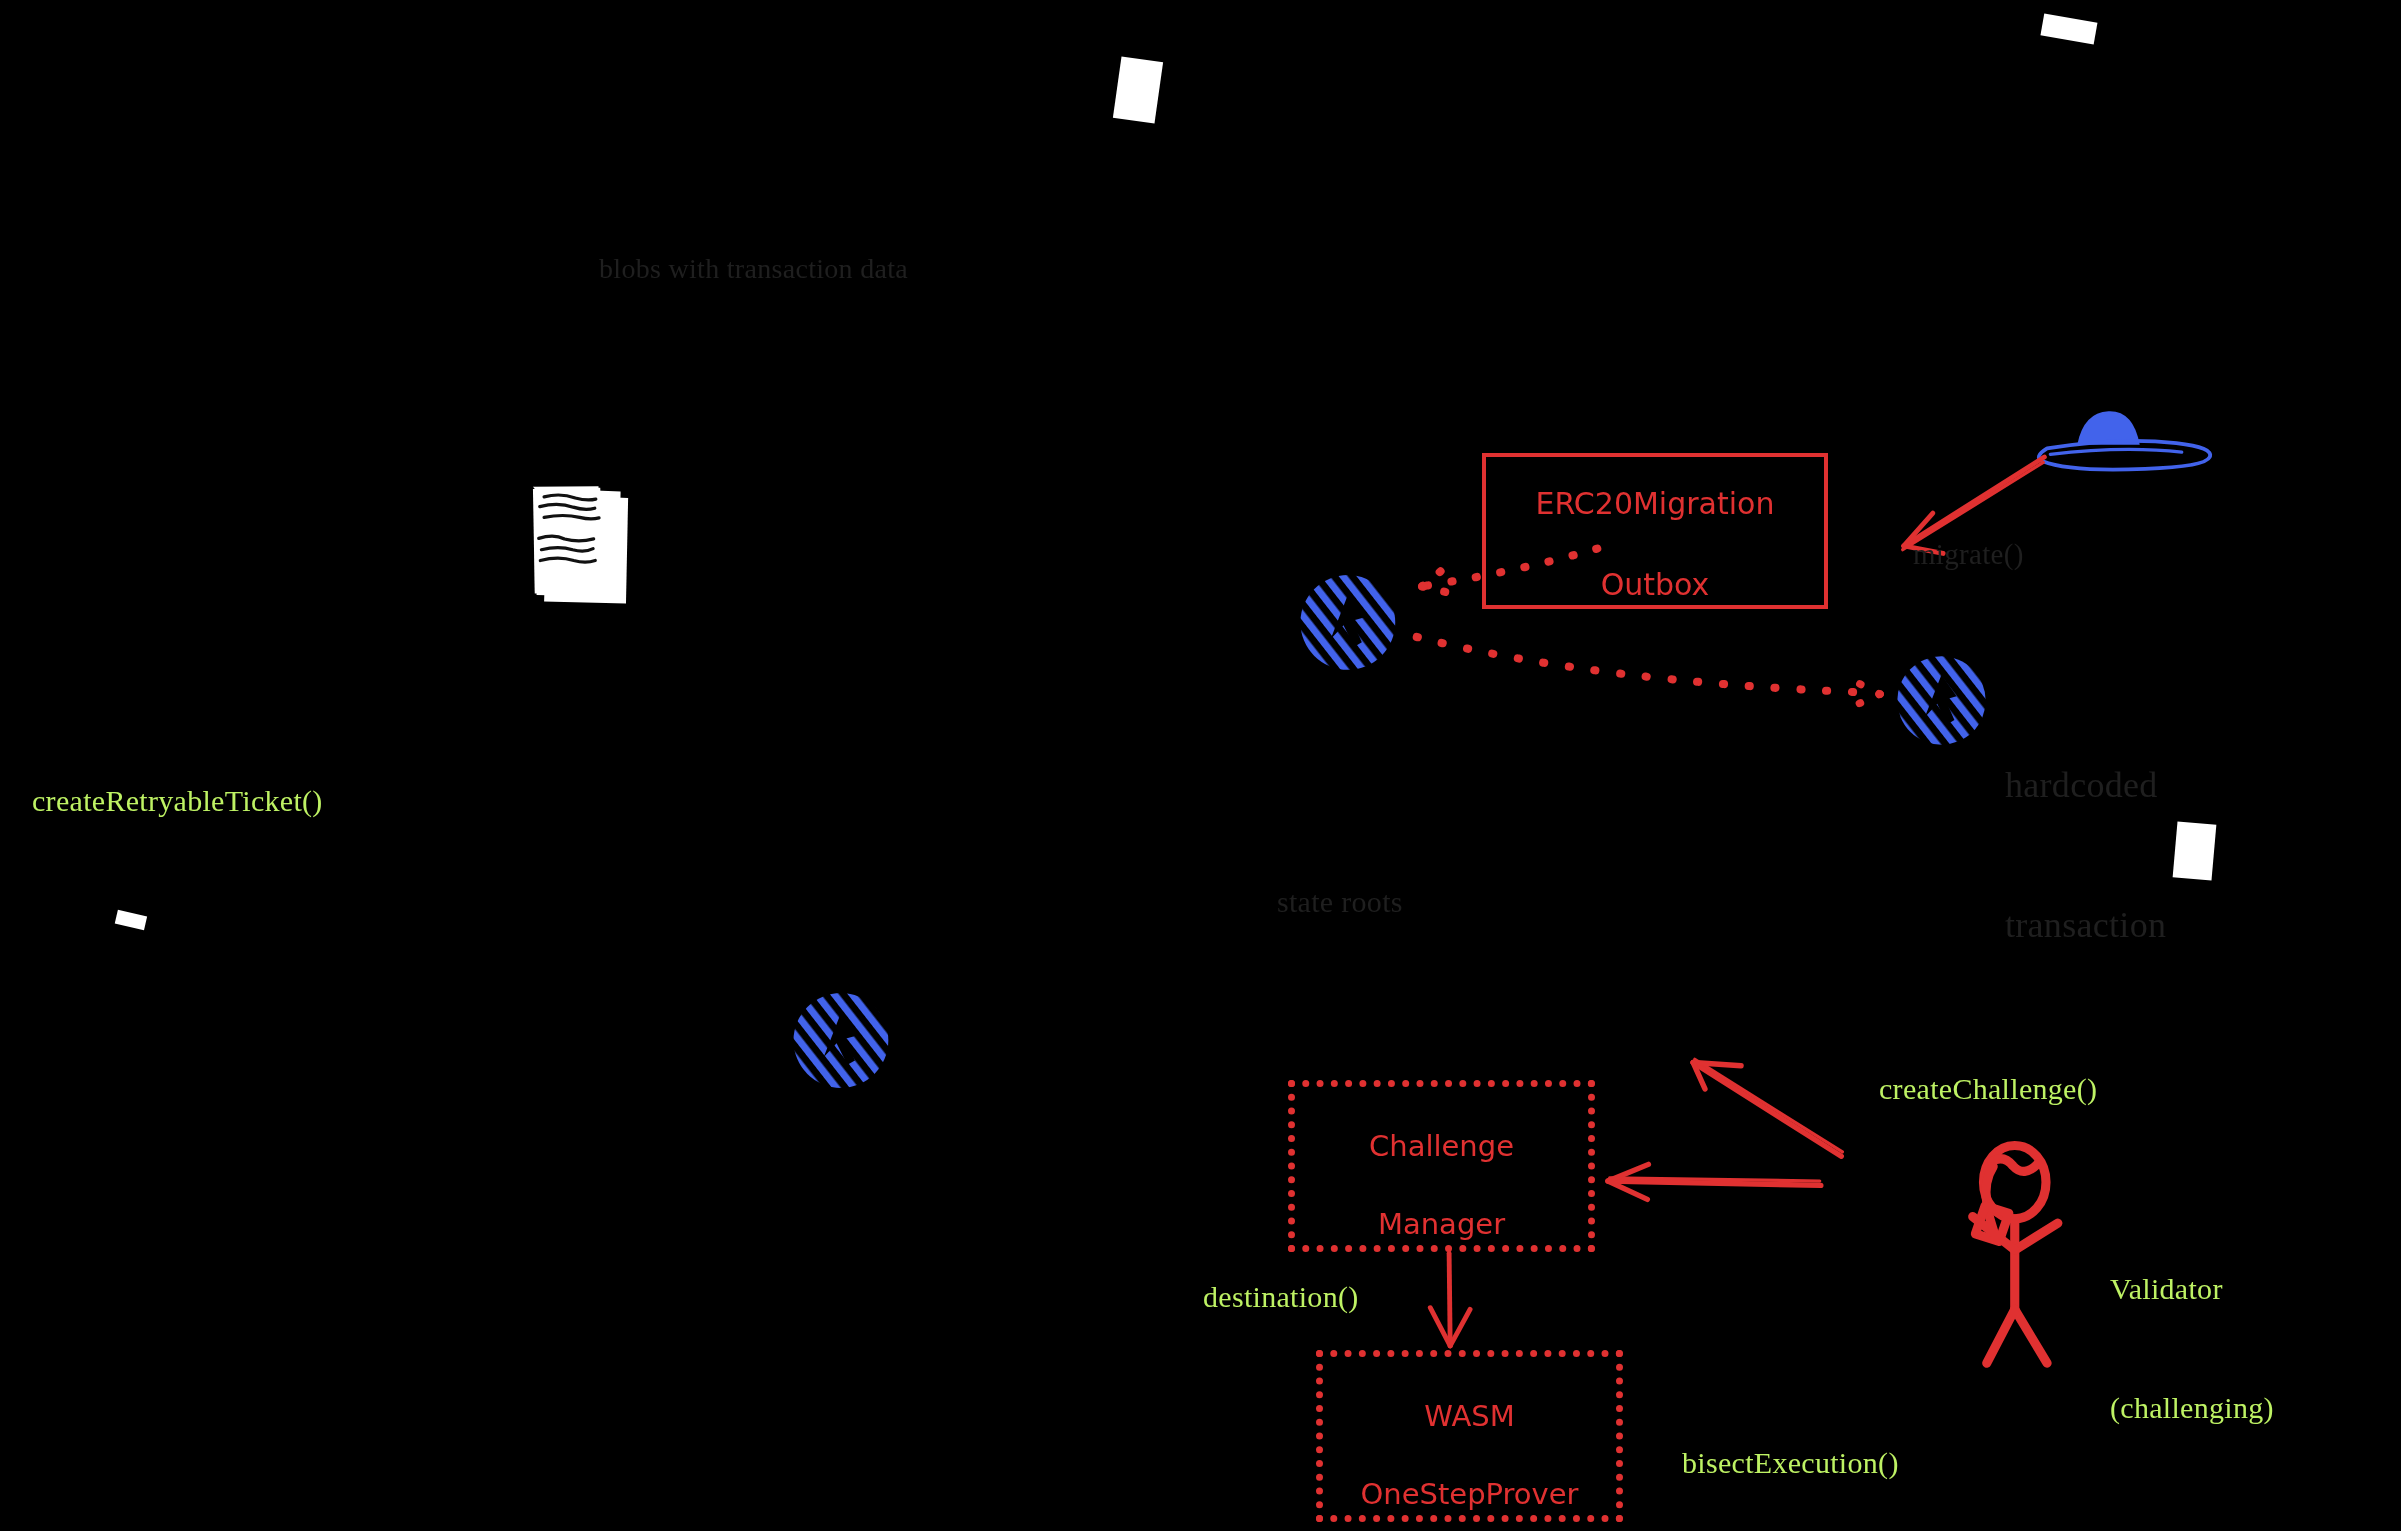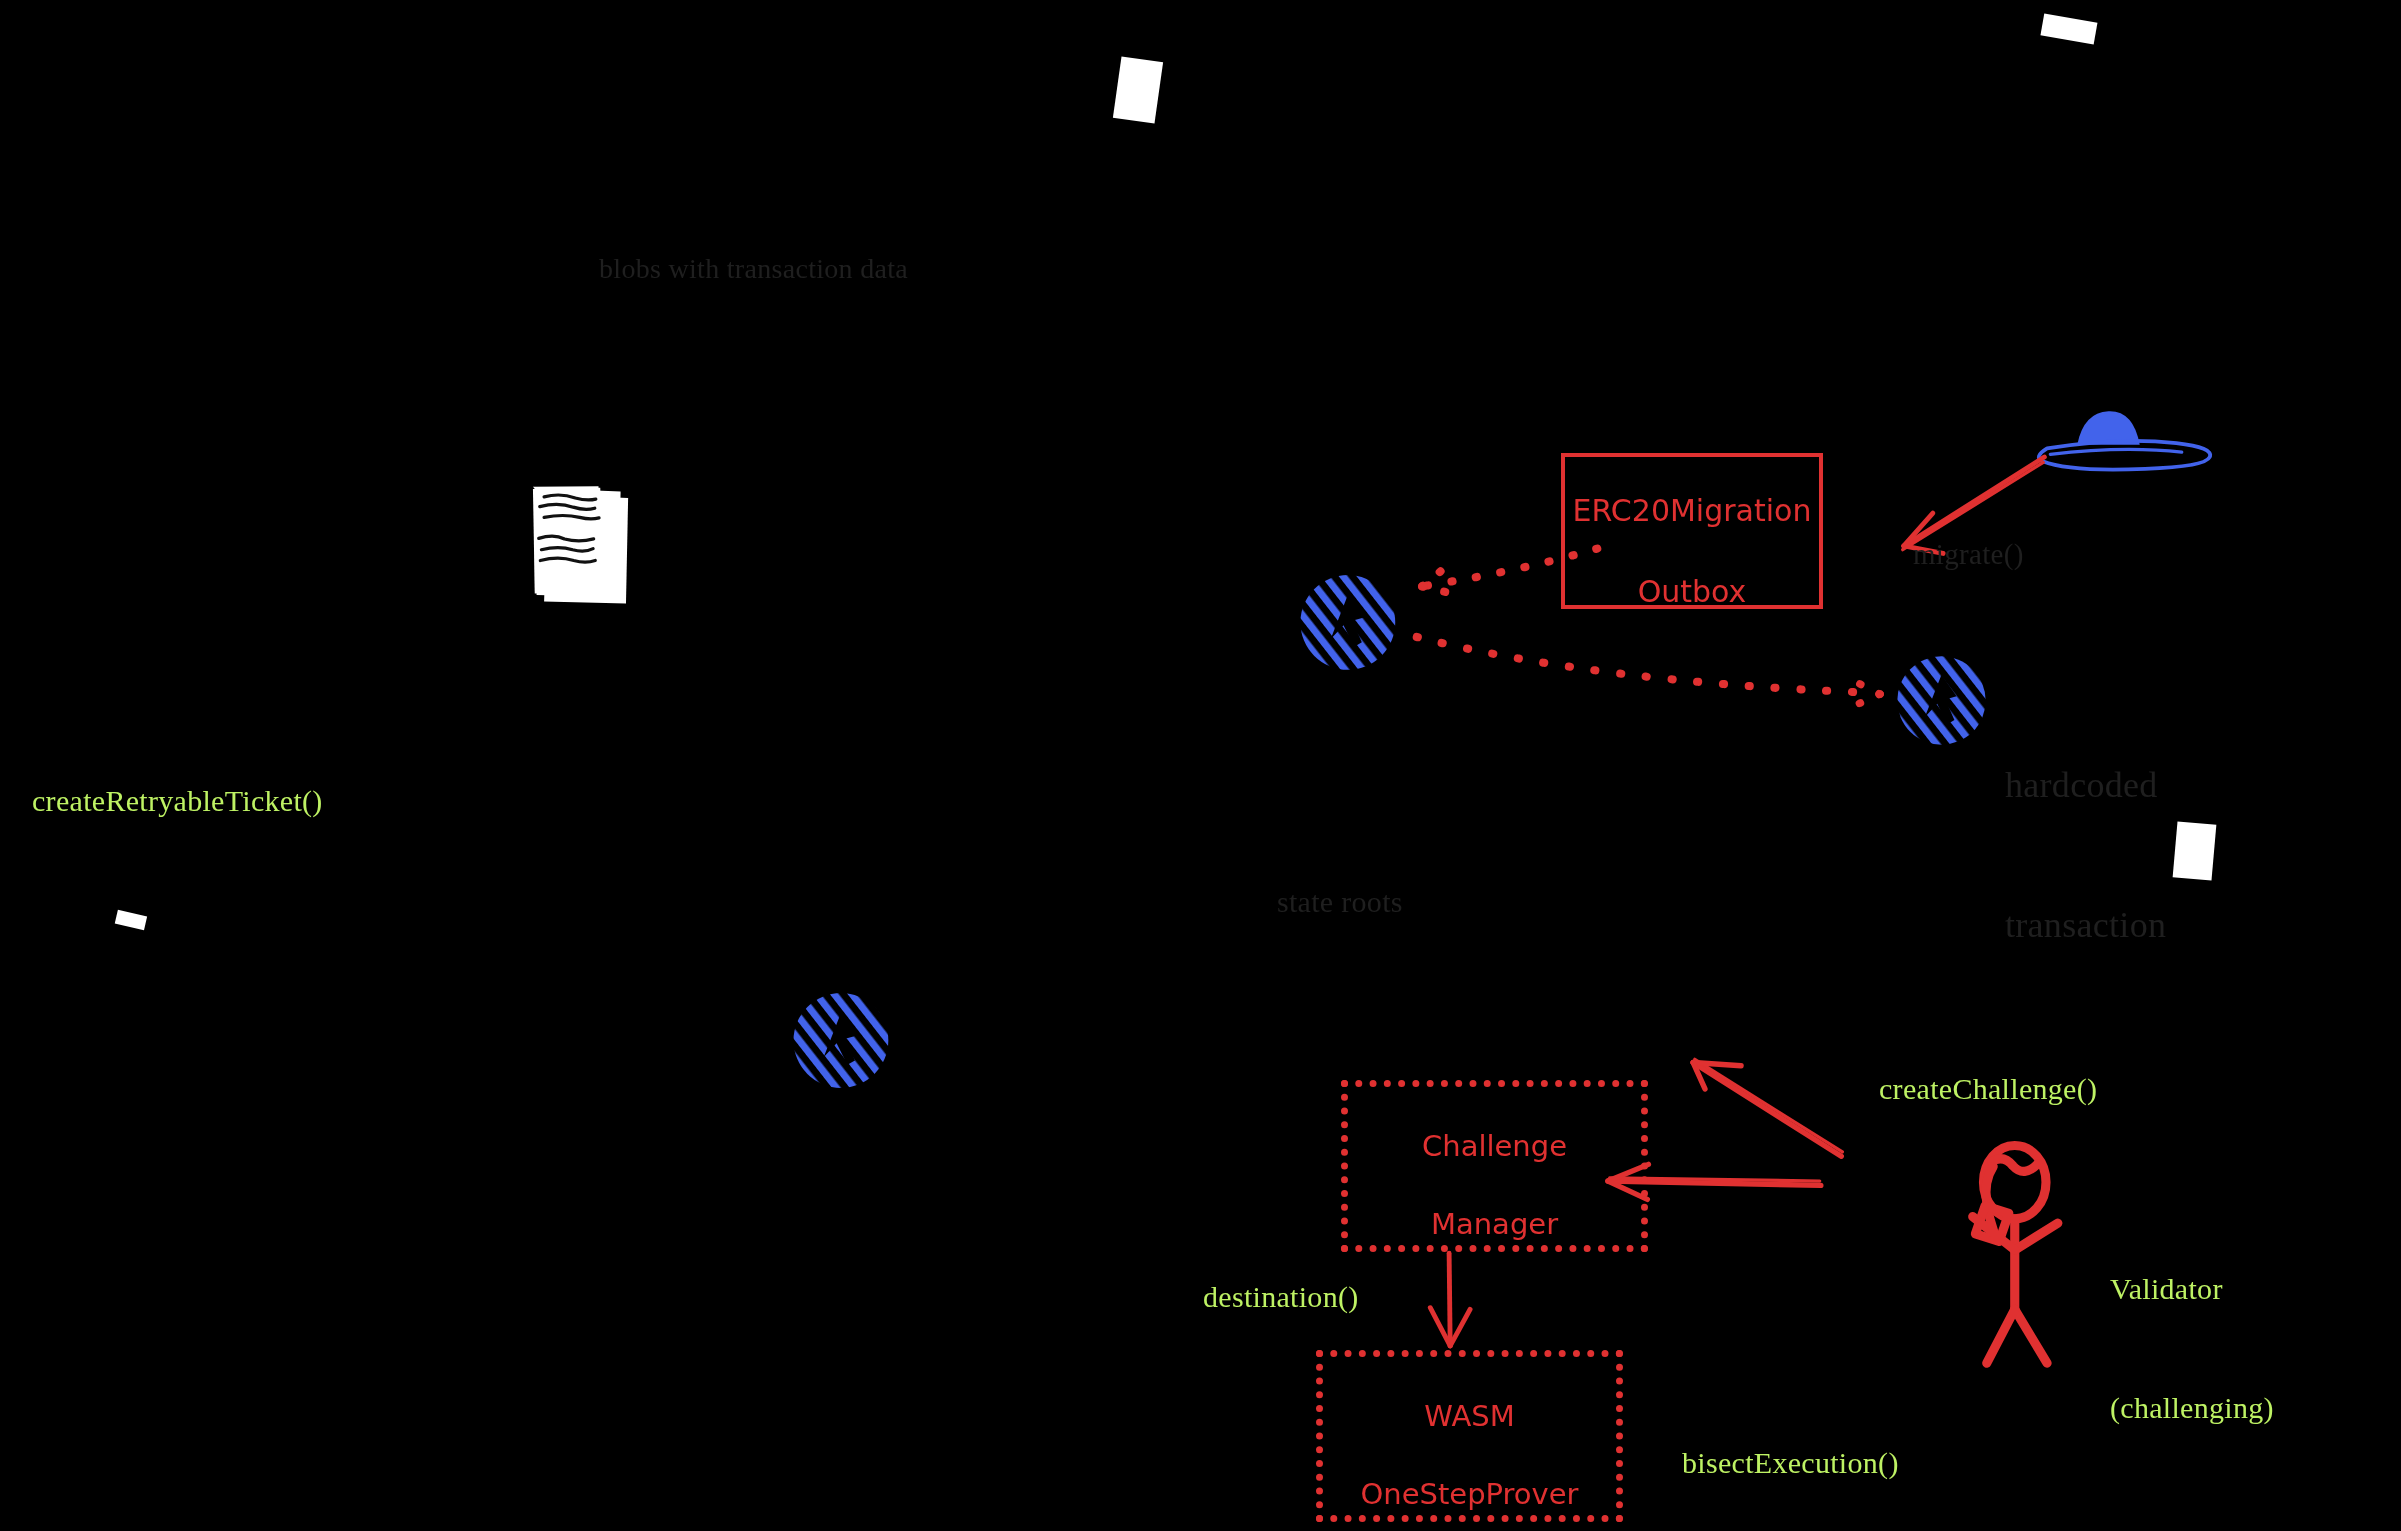--- a/index.html
+++ b/index.html
@@ -180,28 +180,28 @@
   </svg>
 
   <div class="abs paper" style="left:1117px; top:59px; width:42px; height:62px; transform:rotate(8deg);"></div>
 
   <div class="abs paper" style="left:2042px; top:18px; width:54px; height:21.6px; transform:rotate(10deg);"></div>
 
   <div class="abs paper" style="left:2175px; top:823px; width:39px; height:56px; transform:rotate(5deg);"></div>
 
   <div class="abs paper" style="left:116px; top:913px; width:30px; height:13.5px; transform:rotate(13deg);"></div>
 
-  <div class="abs box box-solid" style="left:1561px; top:453px; width:262px; height:156px;">
+  <div class="abs box box-solid" style="left:1482px; top:453px; width:346px; height:156px;align-items:flex-end;">
     <div class="box-label" style="font-size:30px;">
       <span>ERC20Migration</span><br>
       <span>Outbox</span>
     </div>
   </div>
 
-  <div class="abs box box-dotted" style="left:1341px; top:1080px; width:307px; height:172px;">
+  <div class="abs box box-dotted" style="left:1288px; top:1080px; width:307px; height:172px;">
     <div class="box-label" style="font-size:29px;">
       <span>Challenge</span><br>
       <span>Manager</span>
     </div>
   </div>
 
   <div class="abs box box-dotted" style="left:1316px; top:1350px; width:307px; height:172px;">
     <div class="box-label" style="font-size:29px;">
       <span>WASM</span><br>
       <span>OneStepProver</span>

